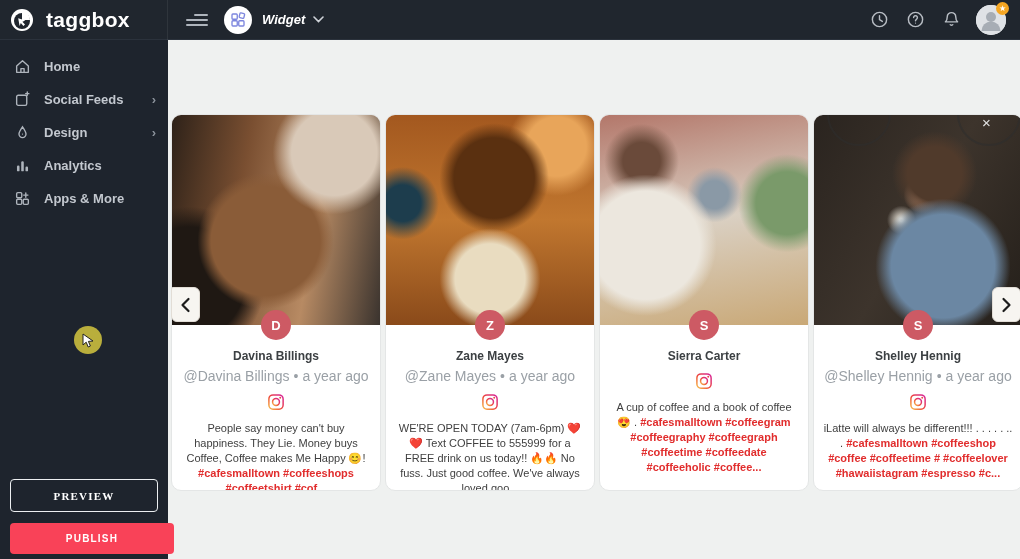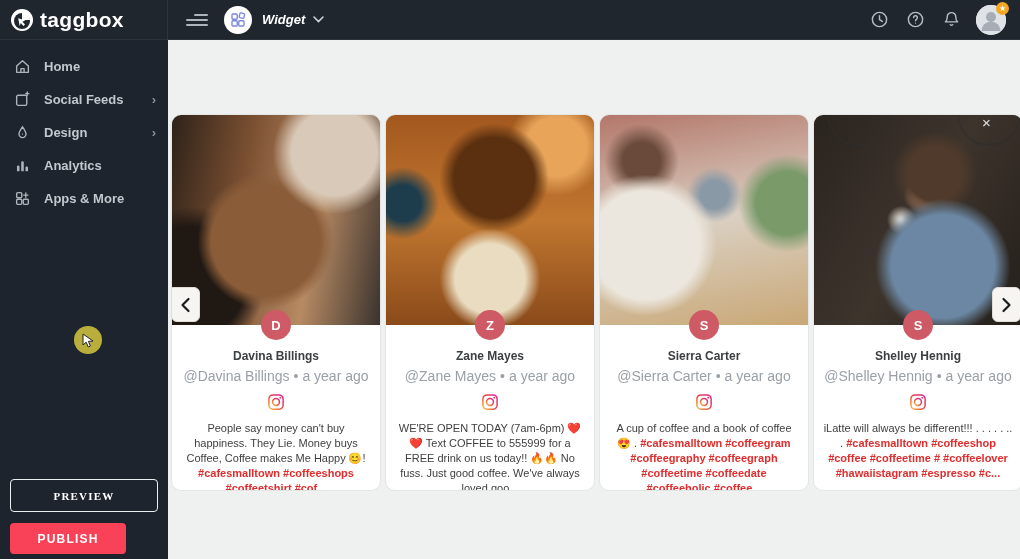--- a/index.html
+++ b/index.html
@@ -3,21 +3,21 @@
 <meta charset="utf-8">
 <style>
   * { margin:0; padding:0; box-sizing:border-box; }
   html,body { background:#10141a; }
   body { font-family:"Liberation Sans", sans-serif; }
   #page { position:relative; width:1020px; height:559px; overflow:hidden; background:#eff1f0; }
 
   
   .topbar { position:absolute; left:0; top:0; width:1020px; height:40px; background:#20262e; border-bottom:1px solid #2b323c; display:flex; align-items:center; z-index:30; }
   .logo-area { width:168px; height:40px; display:flex; align-items:center; padding-left:10px; border-right:1px solid rgba(255,255,255,.07); }
-  .logo-text { color:#fff; font-size:21px; font-weight:700; letter-spacing:.3px; margin-left:6px; }
+  .logo-text { color:#fff; font-size:21px; font-weight:700; letter-spacing:.3px; margin-left:12px; }
   .hamburger { margin-left:18px; width:22px; cursor:pointer; }
   .hamburger .bar { height:2px; background:#aeb4bc; border-radius:2px; margin:3px 0; }
   .hamburger .bar.short { width:14px; margin-left:8px; }
   .hamburger .bar.long { width:22px; }
   .widget-select { display:flex; align-items:center; margin-left:16px; cursor:pointer;font-style:italic; }
   .widget-circle { width:28px; height:28px; border-radius:50%; background:#fff; display:flex; align-items:center; justify-content:center; }
   .widget-label { color:#fff; font-size:13px; font-weight:700; margin-left:10px; }
   .widget-select svg.chev { margin-left:8px; }
   .topbar-right { margin-left:auto; display:flex; align-items:center; gap:14px; padding-right:14px; }
   .tb-icon { width:22px; height:22px; display:flex; align-items:center; justify-content:center; cursor:pointer; }
@@ -25,21 +25,21 @@
   .tb-avatar .badge { position:absolute; right:-3px; top:-3px; width:13px; height:13px; border-radius:50%; background:#f5a623; color:#fff; font-size:8px; line-height:13px; text-align:center; }
 
   
   .sidebar { position:absolute; left:0; top:40px; width:168px; height:519px; background:#1e242d; z-index:20; }
   .side-items { padding-top:10px; }
   .side-item { height:33px; display:flex; align-items:center; padding:0 12px 0 14px; color:#c3c8cf; font-size:13px; font-weight:600; cursor:pointer; }
   .side-item .s-icon { width:17px; height:17px; margin-right:13px; display:flex; align-items:center; justify-content:center; }
   .side-item .chev { margin-left:auto; color:#8b929b; font-size:13px; }
   .side-footer { position:absolute; left:0; bottom:5px; width:168px; padding:0 10px; }
   .btn-preview { width:148px; height:33px; border:1px solid #eceff1; border-radius:4px; background:transparent; color:#fff; font-size:11px; letter-spacing:1.2px; font-weight:600; margin-bottom:11px; cursor:pointer; font-family:Liberation Serif, serif;text-align:center; }
-  .btn-publish { width:116px; height:31px; border:none; border-radius:4px; background:#f94258; color:#fff; font-size:12px; letter-spacing:1.2px; font-weight:600; cursor:pointer; font-family:inherit; }
+  .btn-publish { width:164px; height:31px; border:none; border-radius:4px; background:#f94258; color:#fff; font-size:10px; letter-spacing:1.2px; font-weight:600; cursor:pointer; font-family:inherit; }
   .cursor-dot { position:absolute; left:74px; top:286px; width:28px; height:28px; border-radius:50%; background:rgba(213,199,63,.85); display:flex; align-items:center; justify-content:center; }
 
   
   .card { position:absolute; top:114px; width:210px; height:377px; background:#fff; border:1px solid #e4e6e6; border-radius:10px; overflow:hidden; cursor:pointer; }
   .post-image { position:relative; width:100%; height:210px; }
   .avatar { position:absolute; left:50%; top:195px; transform:translateX(-50%); width:30px; height:30px; border-radius:50%; background:#cd5a64; color:#fff; font-size:13px; font-weight:700; display:flex; align-items:center; justify-content:center; z-index:3; }
   .post-name { margin-top:24px; text-align:center; font-size:12px; font-weight:700; color:#3c4043; }
   .post-meta { margin-top:5px; text-align:center; font-size:14px; color:#9aa0a6; }
   .post-meta .dot { margin:0 4px; }
   .post-net { margin-top:9px; text-align:center; height:18px; }
@@ -224,23 +224,20 @@
         <circle cx="17.6" cy="6.4" r="1.3" fill="url(#igGrad)" stroke="none"></circle>
       </svg>
     </div>
     <div class="post-caption"><span>WE'RE OPEN TODAY (7am-6pm) ❤️❤️ Text COFFEE to 555999 for a FREE drink on us today!! 🔥🔥 No fuss. Just good coffee. We've always loved goo...</span></div>
   </div>
       <div class="card" style="left: 599px;">
     <div class="post-image" style="background: radial-gradient(circle at 22% 62%, rgb(236, 231, 222) 0%, rgb(236, 231, 222) calc(26%), transparent 34%), radial-gradient(circle at 20% 22%, rgb(106, 74, 58) 0%, rgb(106, 74, 58) calc(8%), transparent 16%), radial-gradient(circle at 90% 42%, rgb(122, 154, 106) 0%, rgb(122, 154, 106) calc(14%), transparent 22%), radial-gradient(circle at 55% 38%, rgb(138, 153, 166) 0%, rgb(138, 153, 166) calc(8%), transparent 16%), linear-gradient(170deg, rgb(179, 119, 106), rgb(218, 208, 195), rgb(201, 168, 118));">
       <div class="avatar">S</div>
     </div>
     <div class="post-name">Sierra Carter</div>
-    <div class="post-meta">
-      <span>@Sierra Carter</span><span class="dot">•</span><span>a year ago</span>
-    </div>
     <div class="post-net">
       <svg width="18" height="18" viewBox="0 0 24 24" fill="none" stroke="url(#igGrad)" stroke-width="2">
         <rect x="2.5" y="2.5" width="19" height="19" rx="5.5"></rect>
         <circle cx="12" cy="12" r="4.6"></circle>
         <circle cx="17.6" cy="6.4" r="1.3" fill="url(#igGrad)" stroke="none"></circle>
       </svg>
     </div>
     <div class="post-caption"><span>A cup of coffee and a book of coffee 😍 . </span><span class="hashtag">#cafesmalltown #coffeegram #coffeegraphy #coffeegraph #coffeetime #coffeedate #coffeeholic #coffee...</span></div>
   </div>
       <div class="card" style="left: 813px;">

